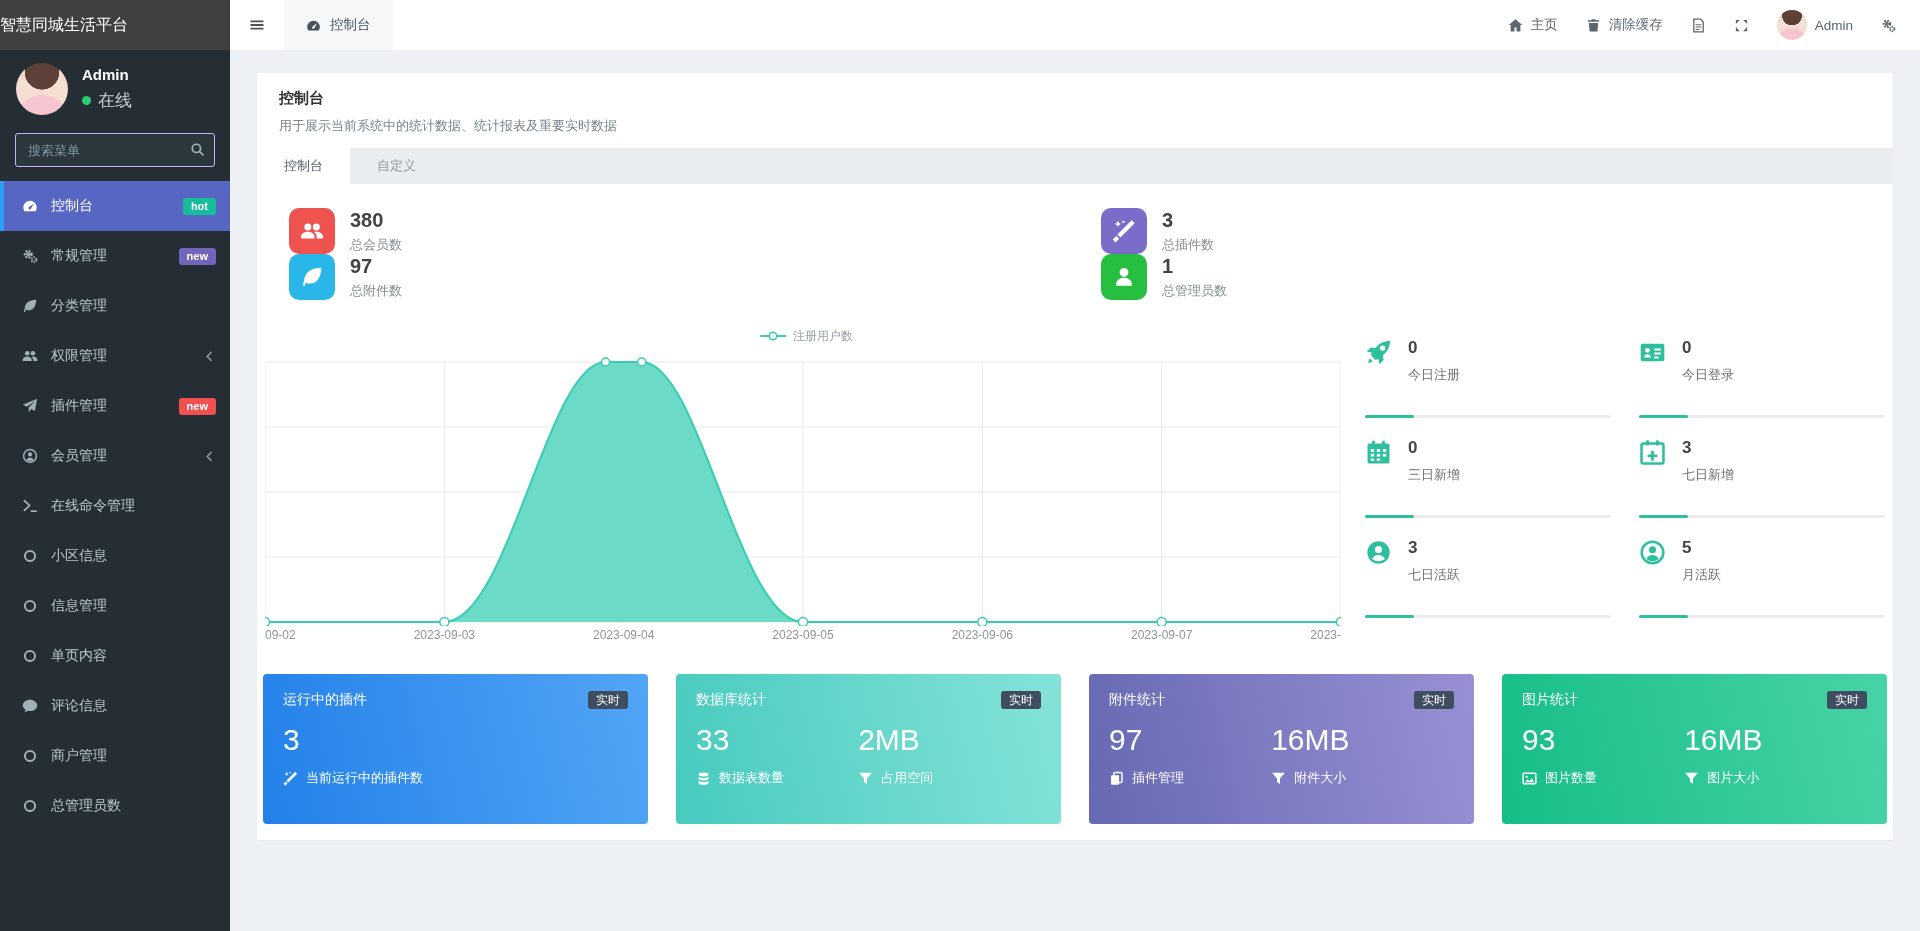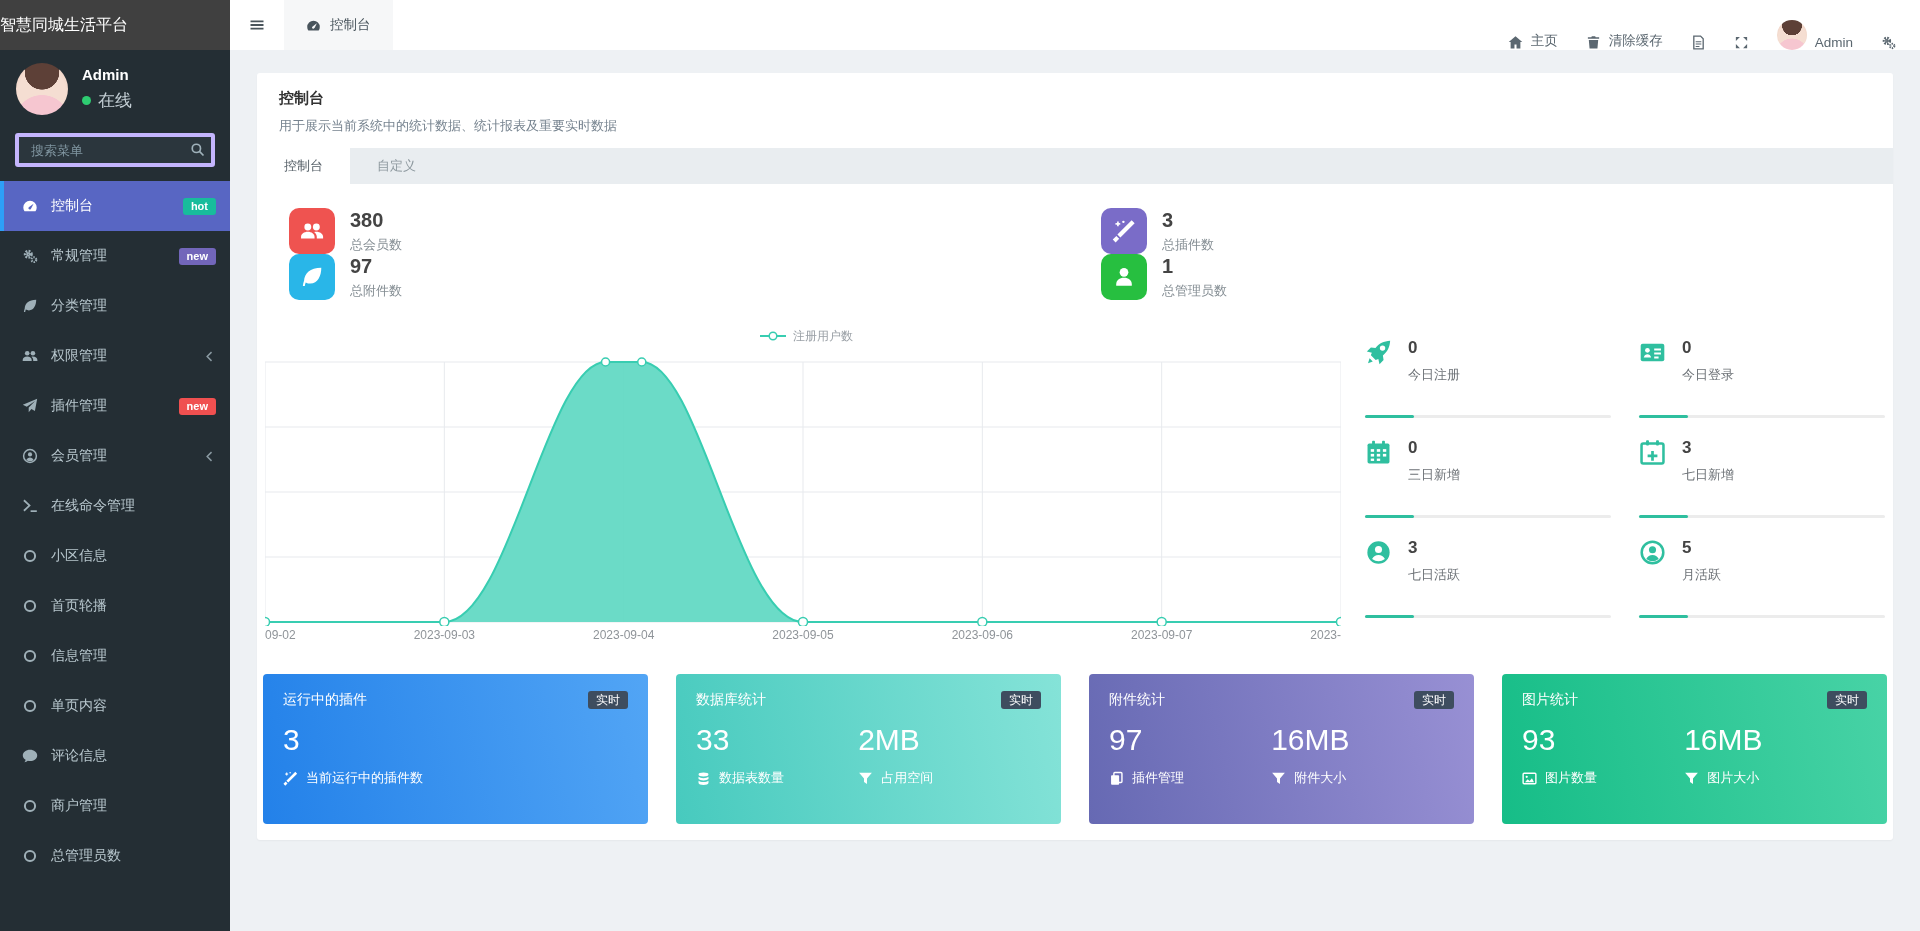--- a/index.html
+++ b/index.html
@@ -14,42 +14,42 @@
   .user-panel{display:flex;align-items:center;gap:14px;padding:13px 16px 12px;}
   .avatar{width:52px;height:52px;border-radius:50%;position:relative;overflow:hidden;flex:0 0 52px;
     background:radial-gradient(circle at 50% 115%, #f6c6d0 0 42%, transparent 43%),
                radial-gradient(circle at 50% 18%, #5d4037 0 34%, transparent 35%),
                radial-gradient(circle at 50% 55%, #f5ded2 0 60%, #e9c3b2 100%);}
   .avatar.small{width:30px;height:30px;flex:0 0 30px;}
   .user-name{color:#fff;font-size:15px;font-weight:bold;margin-bottom:6px;}
   .user-status{display:flex;align-items:center;gap:7px;color:#c3ced4;font-size:17px;}
   .dot{width:9px;height:9px;border-radius:50%;background:#2ecc71;display:inline-block;}
   .search-box{margin:6px 15px 14px;position:relative;}
-  .search-box input{width:100%;height:34px;background:#2b363d;border:4px solid #c4b5fd;border-radius:3px;
+  .search-box input{width:100%;height:34px;background:#2b363d;border:1px solid #c4b5fd;border-radius:3px;
     color:#cfd8dc;font-size:13px;padding:0 34px 0 12px;outline:none;font-family:inherit;}
   .search-box input::placeholder{color:#8096a1;}
   .search-btn{position:absolute;right:10px;top:9px;color:#9fb1ba;font-size:15px;cursor:pointer;}
   .menu{list-style:none;margin:0;padding:0;}
   .menu li{height:50px;display:flex;align-items:center;gap:12px;padding:0 14px 0 16px;
     color:#b8c7ce;font-size:14px;cursor:pointer;border-left:4px solid transparent;}
   .menu li .mi{width:19px;font-size:16px;color:#9fb0b8;display:flex;justify-content:center;}
   .menu li.active{background:var(--active-bg);color:#fff;border-left-color:var(--active-accent);}
   .menu li.active .mi{color:#fff;}
   .badge{margin-left:auto;font-size:11px;font-weight:bold;color:#fff;padding:3px 8px;border-radius:3px;line-height:1;}
   .chev{margin-left:auto;color:#8a9aa2;font-size:13px;}
 
   
   .main{flex:1;display:flex;flex-direction:column;min-width:0;}
   .navbar{height:50px;background:#fff;display:flex;align-items:center;flex:0 0 50px;}
   .nav-toggle{padding:0 19px;color:#49545b;font-size:16px;cursor:pointer;height:100%;display:flex;align-items:center;}
   .nav-tab{display:flex;align-items:center;gap:9px;padding:0 22px;height:100%;background:#f6f7f8;
     color:#48545c;font-size:13.5px;cursor:pointer;}
   .nav-tab .ti{font-size:15px;color:#48545c;}
   .nav-right{margin-left:auto;display:flex;align-items:center;padding-right:10px;}
-  .nav-item{display:flex;align-items:flex-end;gap:8px;padding:0 14px;height:50px;color:#5b6770;font-size:13.5px;cursor:pointer;}
+  .nav-item{display:flex;align-items:center;gap:8px;padding:0 14px;height:50px;color:#5b6770;font-size:13.5px;cursor:pointer;}
   .nav-item .ni{font-size:15px;color:#5b6770;}
 
   .content{flex:1;padding:23px 27px 0;}
   .panel{background:#fff;border-radius:3px;box-shadow:0 1px 2px rgba(0,0,0,.04);}
   .panel-heading{padding:16px 22px 13px;}
   .page-title{font-size:15px;font-weight:bold;color:#333;margin-bottom:9px;}
   .page-subtitle{font-size:13px;color:#76838f;}
   .tabs{display:flex;background:#e9edf0;height:36px;}
   .tab{padding:0 27px;line-height:36px;font-size:13px;color:#8e999f;cursor:pointer;}
   .tab.active{background:#fff;color:#525c64;}
@@ -197,28 +197,20 @@
           </span>
           <span>在线命令管理</span>
         </li>
         <li>
           <span class="mi">
             <svg class="ic" viewBox="0 0 16 16" fill="currentColor">
               <circle cx="8" cy="8" r="5.1" fill="none" stroke="currentColor" stroke-width="2"></circle>
             </svg>
           </span>
           <span>小区信息</span>
-        </li>
-        <li>
-          <span class="mi">
-            <svg class="ic" viewBox="0 0 16 16" fill="currentColor">
-              <circle cx="8" cy="8" r="5.1" fill="none" stroke="currentColor" stroke-width="2"></circle>
-            </svg>
-          </span>
-          <span>首页轮播</span>
         </li>
         <li>
           <span class="mi">
             <svg class="ic" viewBox="0 0 16 16" fill="currentColor">
               <circle cx="8" cy="8" r="5.1" fill="none" stroke="currentColor" stroke-width="2"></circle>
             </svg>
           </span>
           <span>信息管理</span>
         </li>
         <li>

